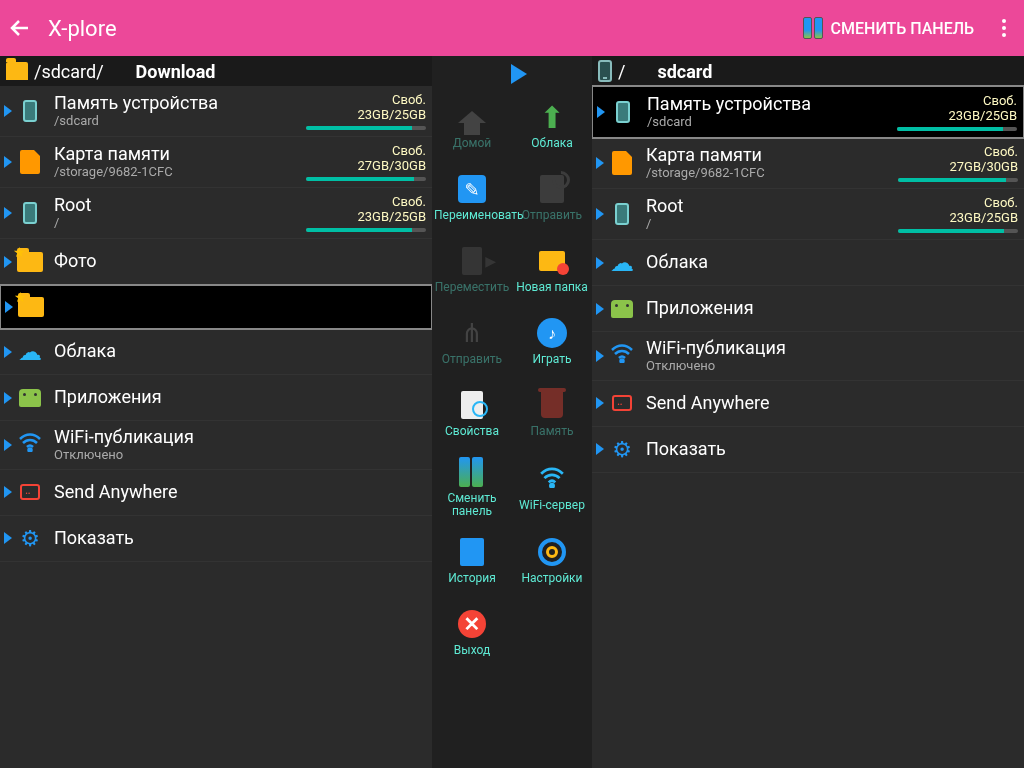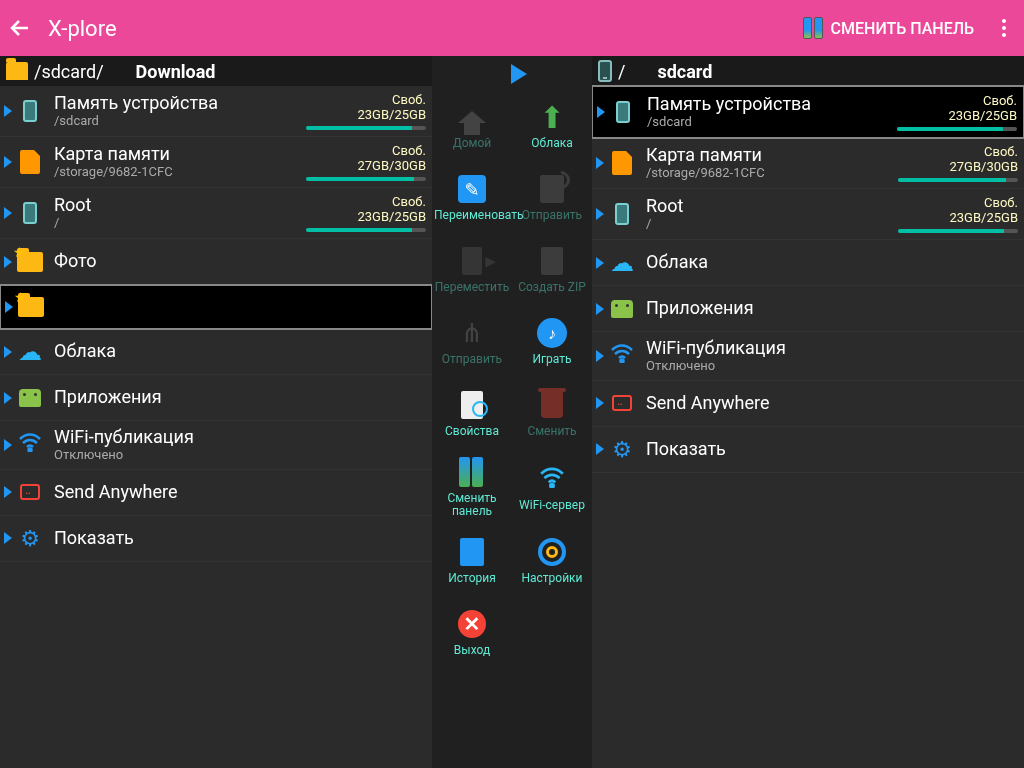--- a/index.html
+++ b/index.html
@@ -283,49 +283,49 @@
             <div class="i-copy"></div>
           </div>
           <div class="tl">Отправить</div>
         </div>
         <div class="tool disabled">
           <div class="ti">
             <div class="i-move"></div>
           </div>
           <div class="tl">Переместить</div>
         </div>
+        <div class="tool">
+          <div class="ti">
+            <div class="i-newfld"></div>
+          </div>
+          <div class="tl">Новая папка</div>
+        </div>
         <div class="tool disabled">
           <div class="ti">
-            <div class="i-zip"></div>
-          </div>
-          <div class="tl">Создать ZIP</div>
+            <div class="i-share">⋔</div>
+          </div>
+          <div class="tl">Отправить</div>
+        </div>
+        <div class="tool">
+          <div class="ti">
+            <div class="i-play">♪</div>
+          </div>
+          <div class="tl">Играть</div>
+        </div>
+        <div class="tool">
+          <div class="ti">
+            <div class="i-info"></div>
+          </div>
+          <div class="tl">Свойства</div>
         </div>
         <div class="tool disabled">
           <div class="ti">
-            <div class="i-share">⋔</div>
-          </div>
-          <div class="tl">Отправить</div>
-        </div>
-        <div class="tool">
-          <div class="ti">
-            <div class="i-play">♪</div>
-          </div>
-          <div class="tl">Играть</div>
-        </div>
-        <div class="tool">
-          <div class="ti">
-            <div class="i-info"></div>
-          </div>
-          <div class="tl">Свойства</div>
-        </div>
-        <div class="tool disabled">
-          <div class="ti">
             <div class="i-trash"></div>
           </div>
-          <div class="tl">Сменить</div>
+          <div class="tl">Память</div>
         </div>
         <div class="tool">
           <div class="ti">
             <div class="i-swap">
               <span></span>
               <span></span>
             </div>
           </div>
           <div class="tl">Сменить панель</div>
         </div>

